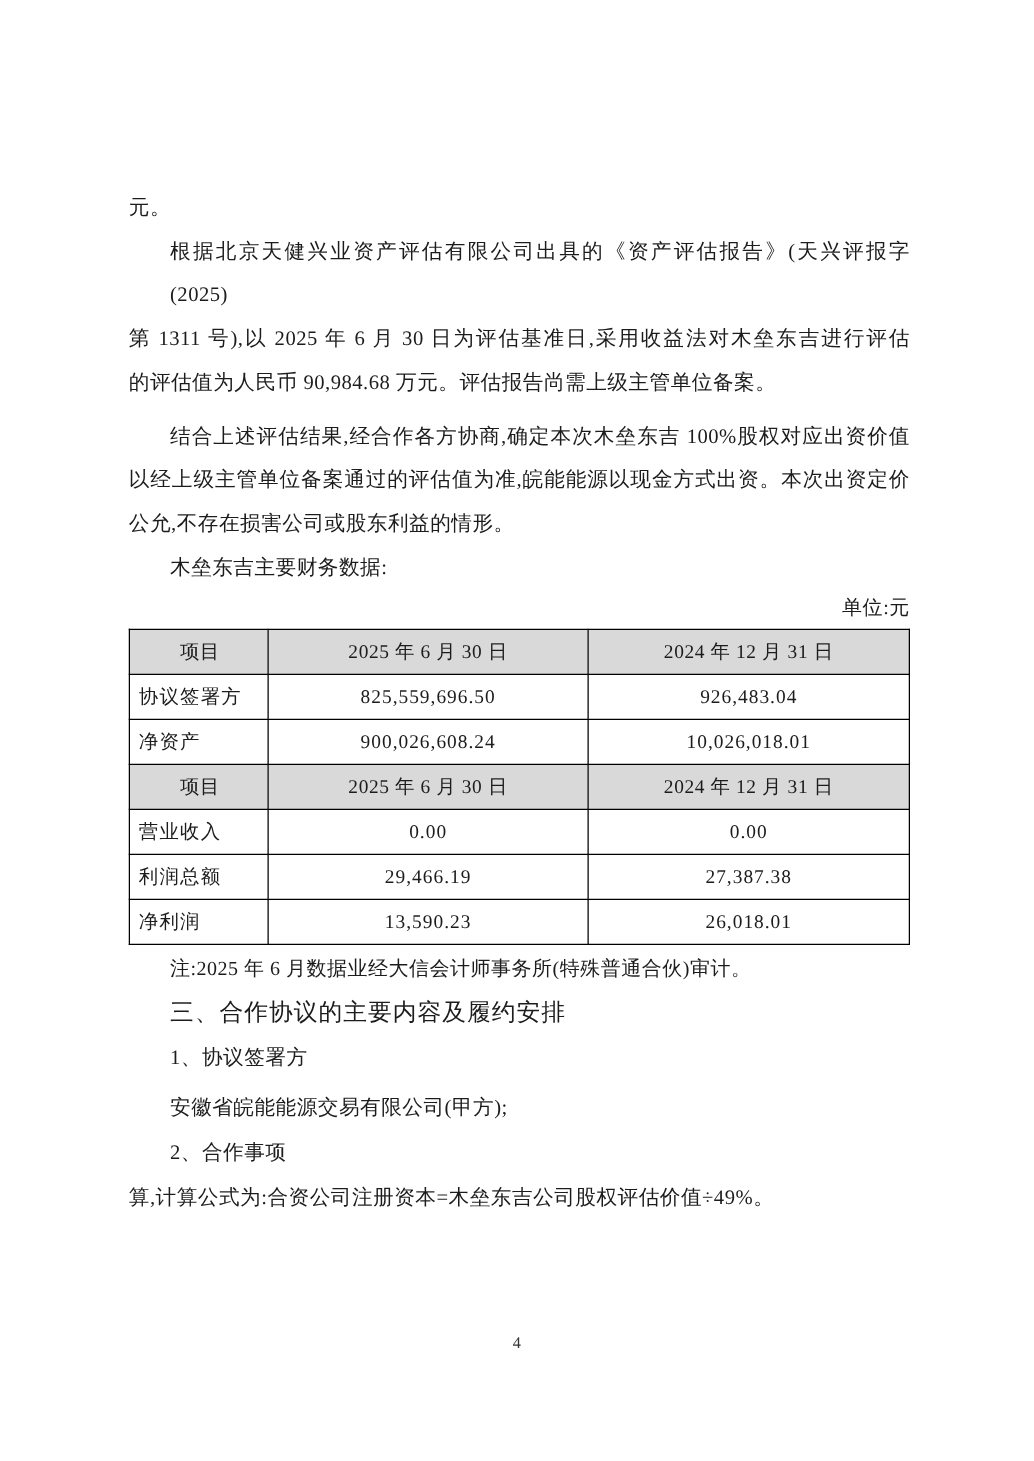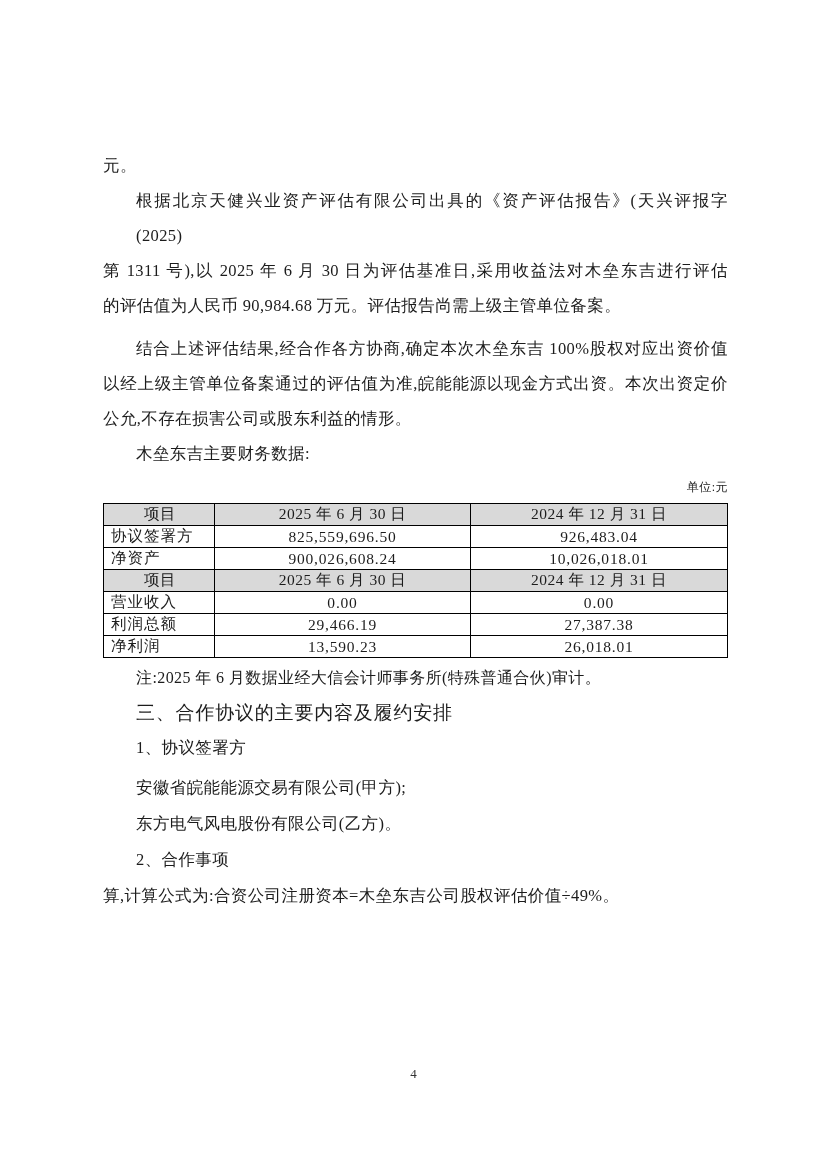--- a/index.html
+++ b/index.html
@@ -26,33 +26,33 @@
     white-space: nowrap;
   }
   .indent { padding-left: 33px; }
   .fill {
     white-space: normal;
     text-align: justify;
     text-align-last: justify;
   }
   .para3 { margin-top: 8px; }
   .unit-line {
-    font-size: 12px;
+    font-size: 16px;
     line-height: 32px;
     text-align: right;
     letter-spacing: 0.5px;
   }
   table.fin {
     width: 624px;
     border-collapse: collapse;
     table-layout: fixed;
   }
   table.fin td {
     border: 1px solid #000000;
-    height: 22px;
+    height: 36px;
     font-size: 15.5px;
     padding: 0 5px;
     text-align: center;
     letter-spacing: 0.8px;
     overflow: hidden;
   }
   table.fin col.c1 { width: 111px; }
   table.fin col.c2 { width: 256px; }
   table.fin col.c3 { width: 257px; }
   table.fin tr.hdr td {
@@ -154,21 +154,20 @@
       </tbody>
     </table>
 
     <div class="line indent note-line">注:2025 年 6 月数据业经大信会计师事务所(特殊普通合伙)审计。</div>
 
     <div class="heading indent">三、合作协议的主要内容及履约安排</div>
 
     <div class="items">
       <div class="line indent">1、协议签署方</div>
       <div class="line indent sp">安徽省皖能能源交易有限公司(甲方);</div>
-      <div class="line indent">东方电气风电股份有限公司(乙方)。</div>
       <div class="line indent">2、合作事项</div>
       <div class="line">算,计算公式为:合资公司注册资本=木垒东吉公司股权评估价值÷49%。</div>
     </div>
 
   </div>
 
   <div class="footer">4</div>
 </div>
 
 </body></html>

